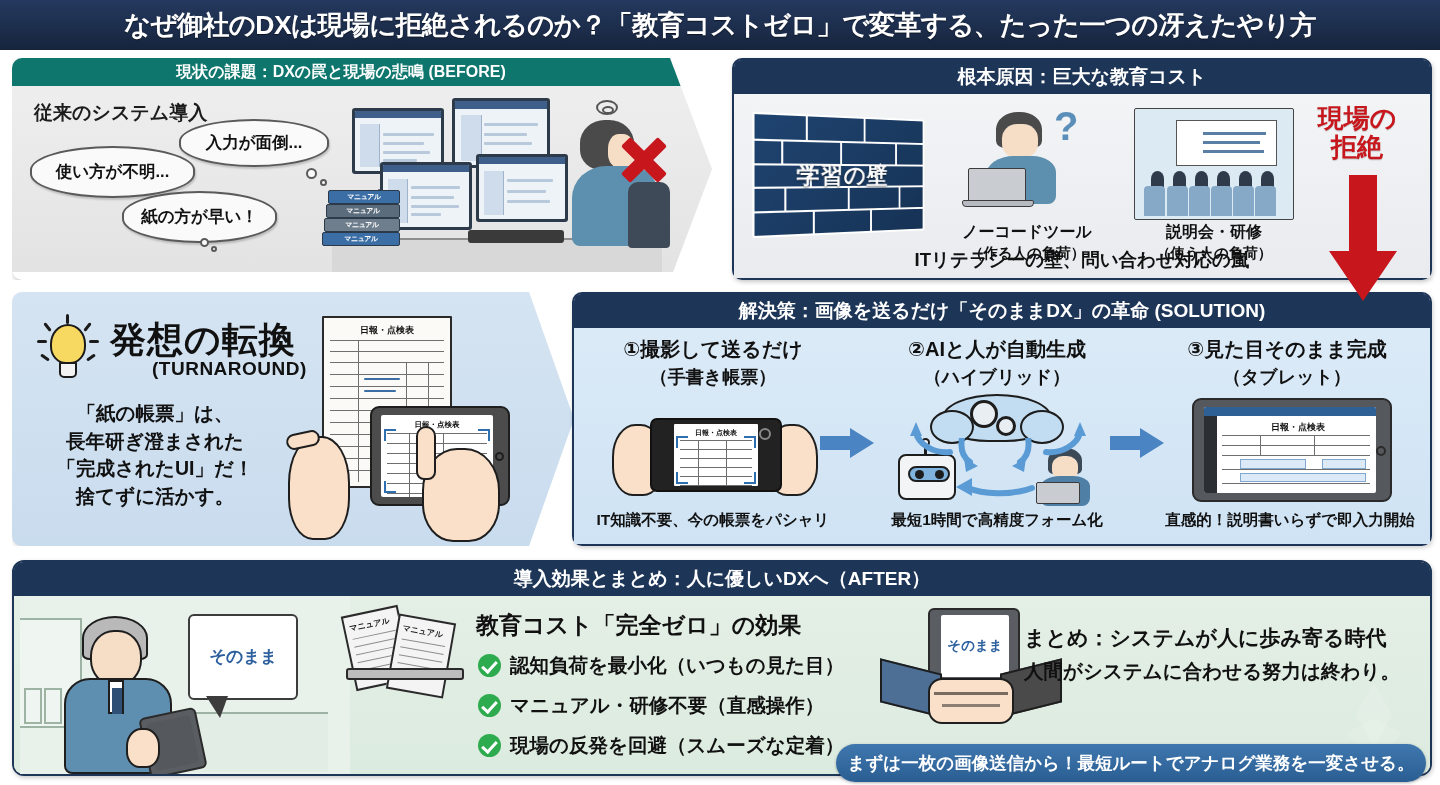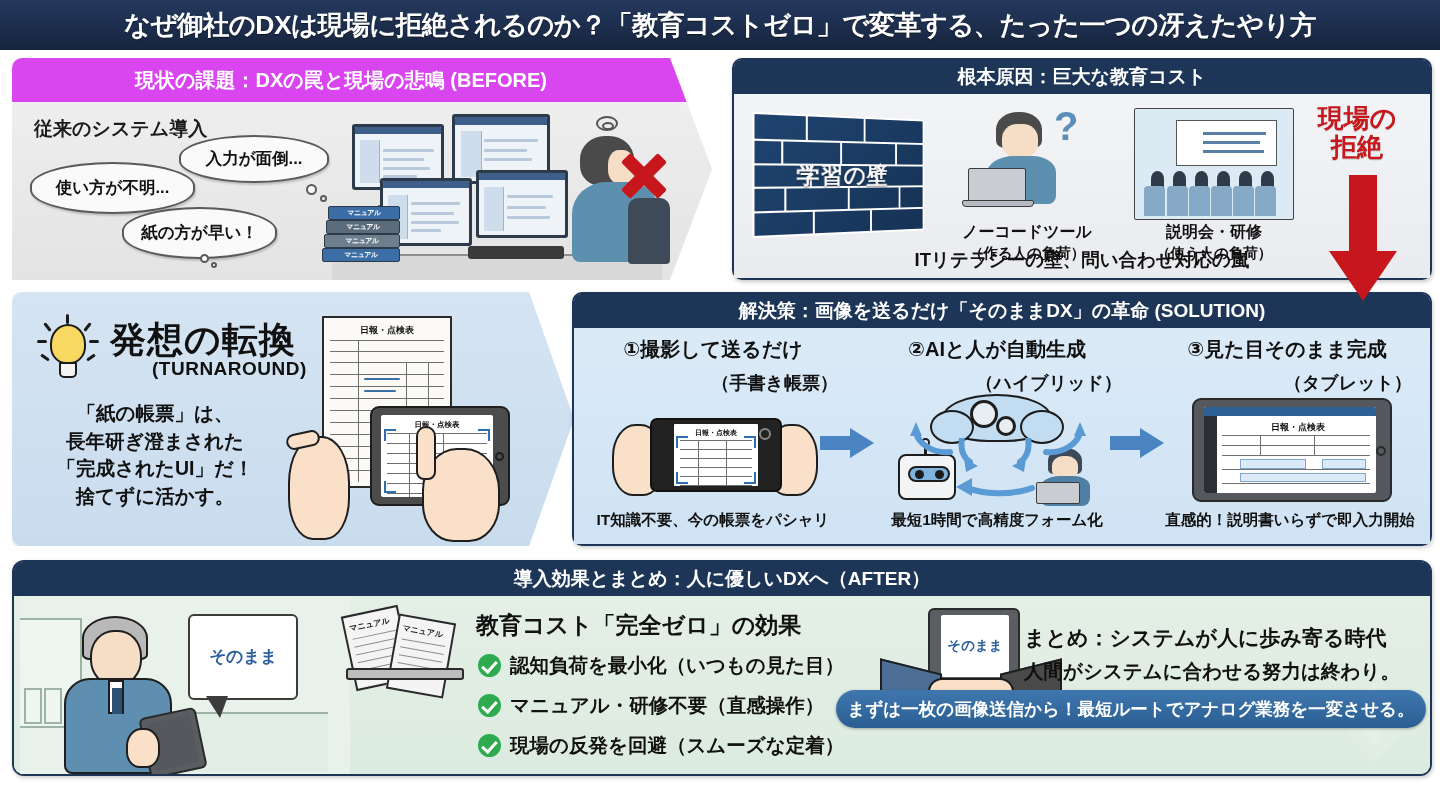--- a/index.html
+++ b/index.html
@@ -29,21 +29,21 @@
   }
 
   
   #before {
     left: 12px; top: 58px; width: 700px; height: 222px;
     background: #ffffff; border-radius: 10px;
     filter: drop-shadow(1px 2px 2px rgba(0,0,0,.25));
     clip-path: polygon(0 0, 94% 0, 100% 50%, 94% 100%, 0 100%);
   }
   #before .phead {
-    height: 44px; background: #d946ef; font-size: 20px;
+    height: 28px; background: #0f766e; font-size: 16px;
     border-radius: 10px 10px 0 0; padding-right: 42px;
   }
   #before .pbody {
     position: relative; height: 186px;
     background: linear-gradient(180deg,#eeeeee,#e3e3e3);
   }
   .before-heading {
     position: absolute; left: 22px; top: 14px; font-size: 19px; font-weight: bold; color: #1c1c1c;
   }
   .bubble {
@@ -168,21 +168,21 @@
   
   #solution {
     left: 572px; top: 292px; width: 860px; height: 254px;
     background:#ffffff; border:2px solid #1d3557; border-radius:10px;
     filter: drop-shadow(1px 2px 2px rgba(0,0,0,.18));
   }
   #solution .phead { height:34px; background:#1d3557; font-size:19px; border-radius:7px 7px 0 0; }
   #solution .pbody { position:relative; height:216px; background:linear-gradient(180deg,#dbeaf7,#cfe3f4); }
   .step { position:absolute; text-align:center; width:250px; }
   .step .s1 { font-size:20px; font-weight:bold; color:#111; white-space:nowrap; }
-  .step .s2 { font-size:18px; font-weight:bold; color:#111; white-space:nowrap; margin-top:8px;text-align:right; }
+  .step .s2 { font-size:18px; font-weight:bold; color:#111; white-space:nowrap; margin-top:2px; }
   .step-cap { position:absolute; text-align:center; width:280px; font-size:15.5px; font-weight:bold; color:#111; white-space:nowrap; }
   .blue-arrow { position:absolute; width:54px; height:30px; }
 
   .phone { position:absolute; background:#222; border:2px solid #111; border-radius:7px; }
   .phone .pscr { position:absolute; inset:4px 22px 4px 22px; background:#fff; border-radius:1px; overflow:hidden; }
   .cloud { position:absolute; background:#c2dcf1; border:2.6px solid #1d1d1d; border-radius:50%; }
   .gear { position:absolute; border:3px solid #1d1d1d; border-radius:50%; background:#e9eef3; }
   .robot { position:absolute; background:#f2f4f6; border:2.6px solid #1d1d1d; border-radius:8px; }
   .robot .eye { position:absolute; width:9px; height:9px; background:#1d1d1d; border-radius:50%; }
   .robot .eyeband { position:absolute; background:#7fb3dd; border:2.2px solid #1d1d1d; border-radius:10px; }
@@ -208,21 +208,21 @@
     content:""; position:absolute; left:7px; top:4px; width:6px; height:12px;
     border:solid #fff; border-width:0 3px 3px 0; transform:rotate(42deg);
   }
   .benefit .btxt { font-size:19.5px; font-weight:bold; color:#111; white-space:nowrap; }
 
   .summary-title { position:absolute; left:1010px; top:28px; font-size:21px; font-weight:bold; color:#111; white-space:nowrap; }
   .summary-l1 { position:absolute; left:1010px; top:62px; font-size:19.5px; font-weight:bold; color:#111; white-space:nowrap; }
   .summary-l2 { position:absolute; left:1010px; top:90px; font-size:19.5px; font-weight:bold; color:#111; white-space:nowrap; }
 
   .cta {
-    position:absolute; left:836px; top:690px; width:590px; height:38px;
+    position:absolute; left:836px; top:744px; width:590px; height:38px;
     background: linear-gradient(180deg,#3f77ae,#2a5e93);
     border-radius:19px; display:flex; align-items:center; justify-content:center;
     color:#fff; font-size:17.5px; font-weight:bold; white-space:nowrap;
     box-shadow:0 1px 3px rgba(0,0,0,.3); z-index:20;
   }
 
   
   .elder-scene { position:absolute; left:6px; top:0; width:330px; height:178px; overflow:hidden; }
   .wall-bg { position:absolute; inset:0; background:#e8f1ea; }
   .shelf { position:absolute; border:2px solid #9db3a4; background:#eff6f1; }

